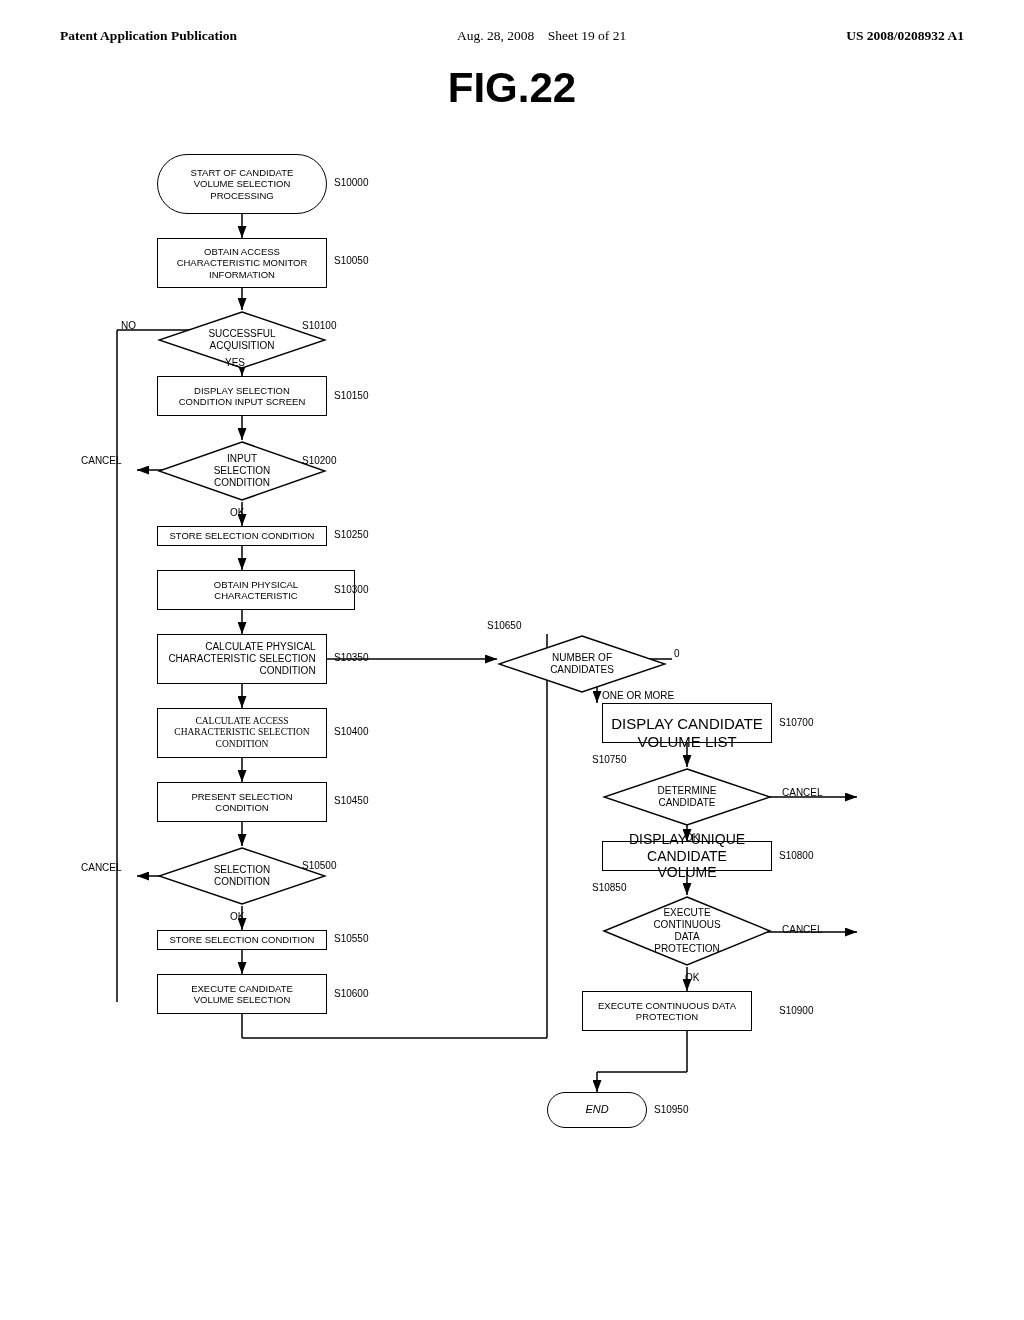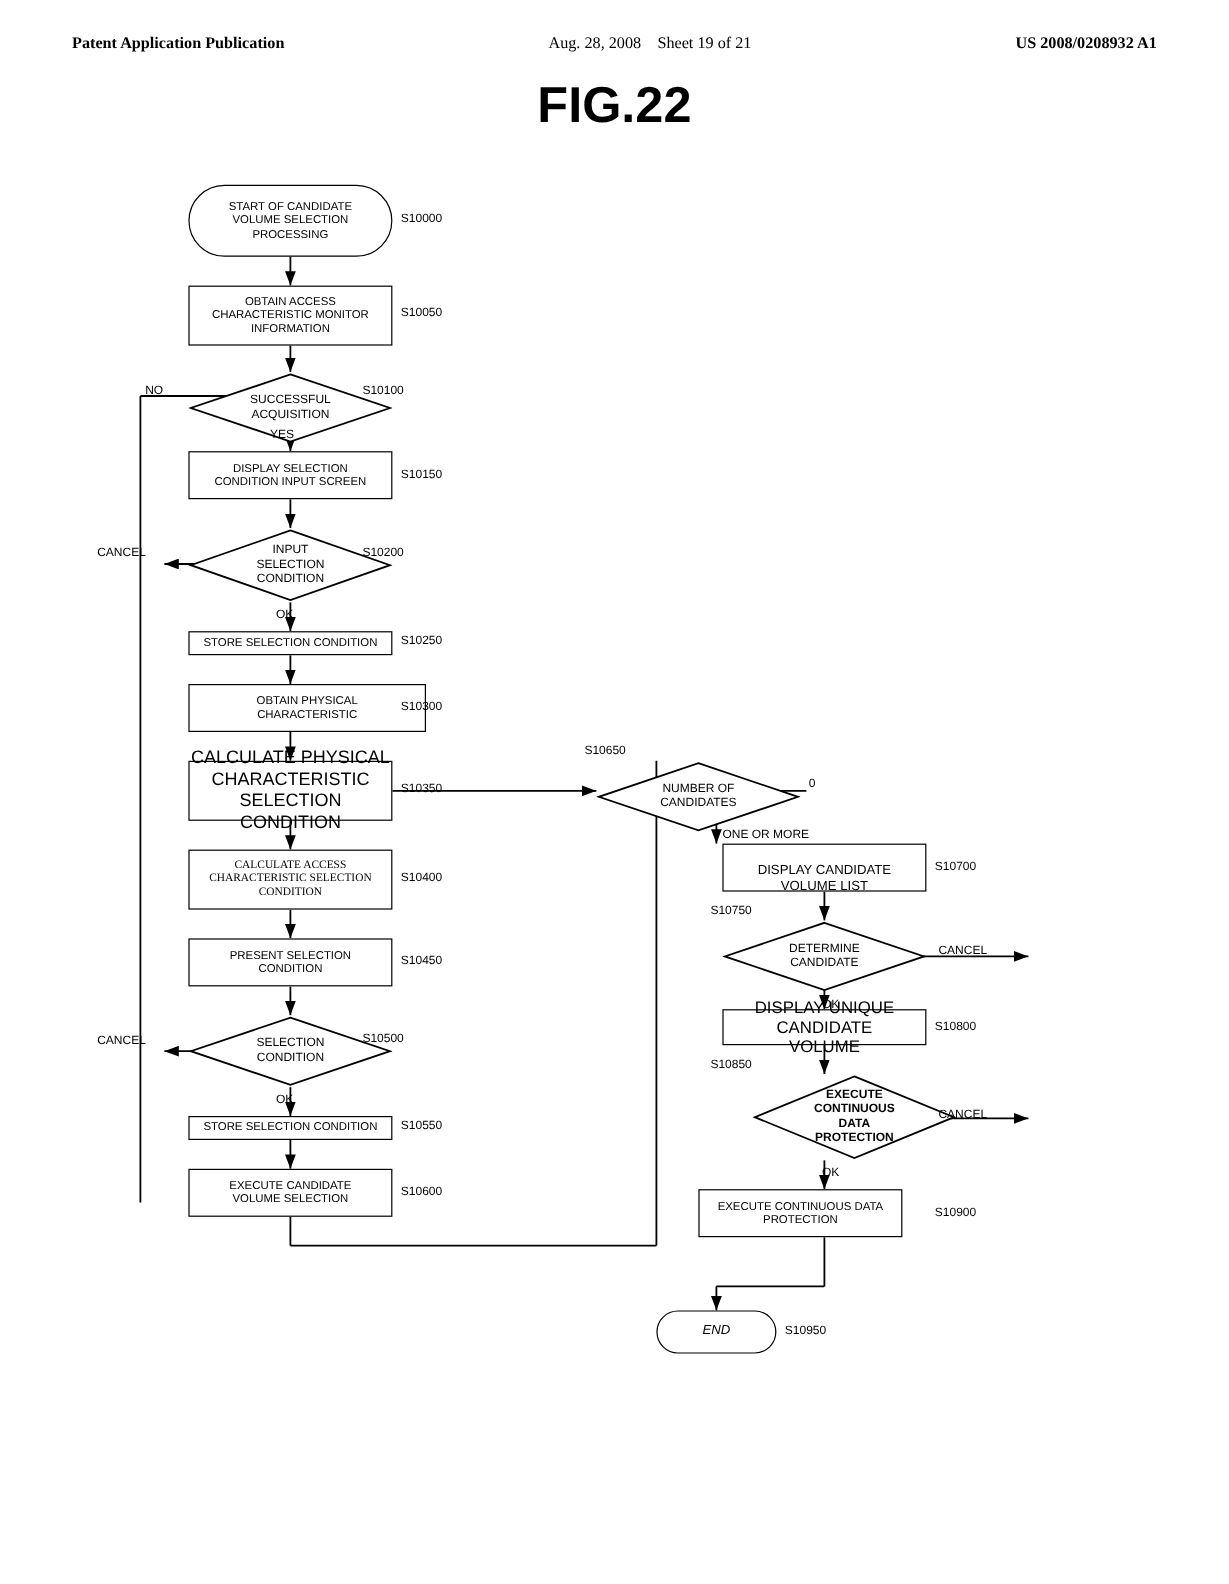--- a/index.html
+++ b/index.html
@@ -245,21 +245,21 @@
   </div>
   <div class="fc-label" style="left:297px; top:397px;">S10250</div>
 
   <div class="fc-node fc-rect" style="left:120px; top:438px; width:198px; height:40px;">
     <span style="white-space:pre-line; font-size:9.5px;">OBTAIN PHYSICAL
 CHARACTERISTIC</span>
   </div>
   <div class="fc-label" style="left:297px; top:452px;">S10300</div>
 
   <div class="fc-node fc-rect" style="left:120px; top:502px; width:170px; height:50px;">
-    <span style="white-space:pre-line; font-size:15px;">CALCULATE PHYSICAL
+    <span style="white-space:pre-line; font-size:10px;text-align:right;">CALCULATE PHYSICAL
 CHARACTERISTIC SELECTION
 CONDITION</span>
   </div>
   <div class="fc-label" style="left:297px; top:520px;">S10350</div>
 
   <div class="fc-node fc-rect" style="left:120px; top:576px; width:170px; height:50px;">
     <span style="white-space:pre-line; font-size:9.5px;font-family:Liberation Serif, serif;">CALCULATE ACCESS
 CHARACTERISTIC SELECTION
 CONDITION</span>
   </div>
@@ -304,21 +304,21 @@
 CANDIDATES</div>
     </div>
   </div>
   <div class="fc-label" style="left:450px; top:488px;">S10650</div>
 
   <div class="fc-label" style="left:637px; top:516px; font-size:10px;">0</div>
 
   <div class="fc-label" style="left:565px; top:558px;">ONE OR MORE</div>
 
   <div class="fc-node fc-rect" style="left:565px; top:571px; width:170px; height:40px;">
-    <span style="white-space:pre-line; font-size:11px;margin-top:19px;">DISPLAY CANDIDATE
+    <span style="white-space:pre-line; font-size:15px;margin-top:19px;">DISPLAY CANDIDATE
 VOLUME LIST</span>
   </div>
   <div class="fc-label" style="left:742px; top:585px;">S10700</div>
 
   <div class="fc-node fc-diamond" style="left:565px; top:635px; width:170px; height:60px;">
     <div class="fc-diamond-inner">
       <svg width="170" height="60" viewBox="0 0 170 60">
         <polygon points="85,2 168,30 85,58 2,30" fill="white" stroke="#000" stroke-width="1.5"></polygon>
       </svg>
       <div class="fc-diamond-text" style="white-space:pre-line;">DETERMINE
@@ -328,21 +328,21 @@
   <div class="fc-label" style="left:555px; top:622px;">S10750</div>
   <div class="fc-label" style="left:745px; top:655px;">CANCEL</div>
   <div class="fc-label" style="left:648px; top:700px;">OK</div>
 
   <div class="fc-node fc-rect" style="left:565px; top:709px; width:170px; height:30px;">
     <span style="white-space:pre-line; font-size:14px;">DISPLAY UNIQUE CANDIDATE
 VOLUME</span>
   </div>
   <div class="fc-label" style="left:742px; top:718px;">S10800</div>
 
-  <div class="fc-node fc-diamond" style="left:590px; top:763px; width:170px; height:72px;font-weight:bold;">
+  <div class="fc-node fc-diamond" style="left:565px; top:763px; width:170px; height:72px;">
     <div class="fc-diamond-inner">
       <svg width="170" height="72" viewBox="0 0 170 72">
         <polygon points="85,2 168,36 85,70 2,36" fill="white" stroke="#000" stroke-width="1.5"></polygon>
       </svg>
       <div class="fc-diamond-text" style="white-space:pre-line;">EXECUTE
 CONTINUOUS DATA
 PROTECTION</div>
     </div>
   </div>
   <div class="fc-label" style="left:555px; top:750px;">S10850</div>

